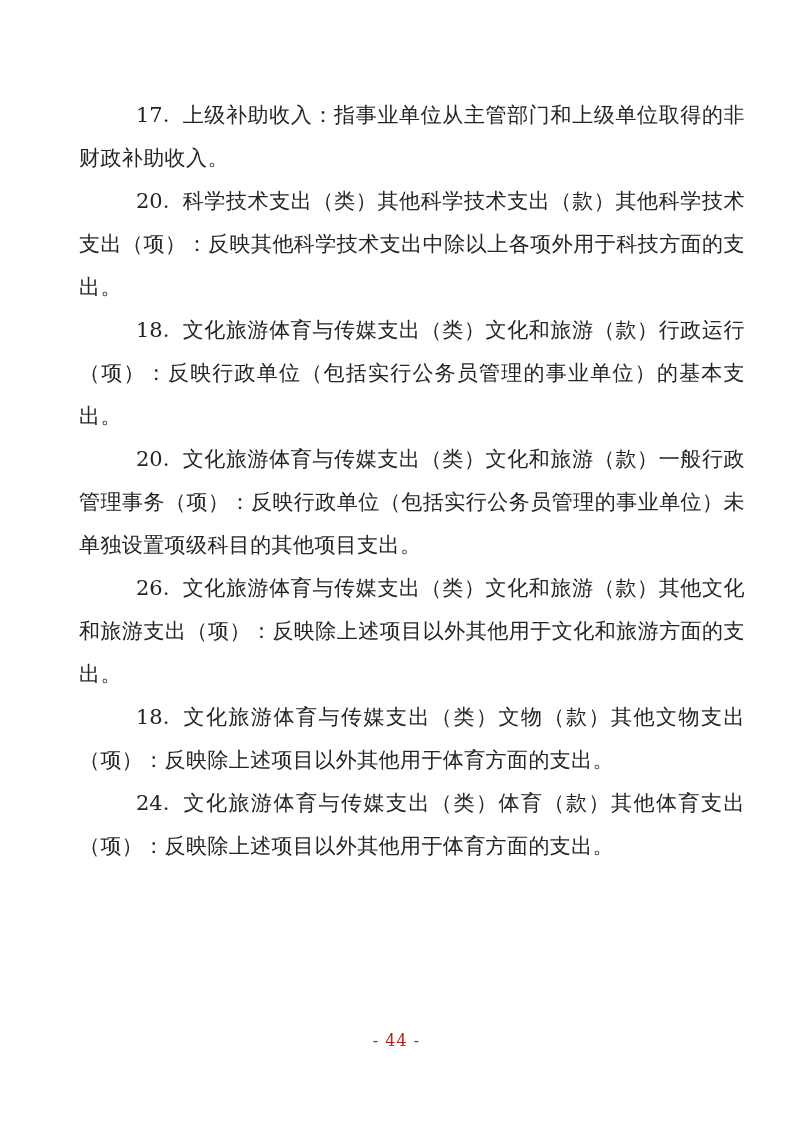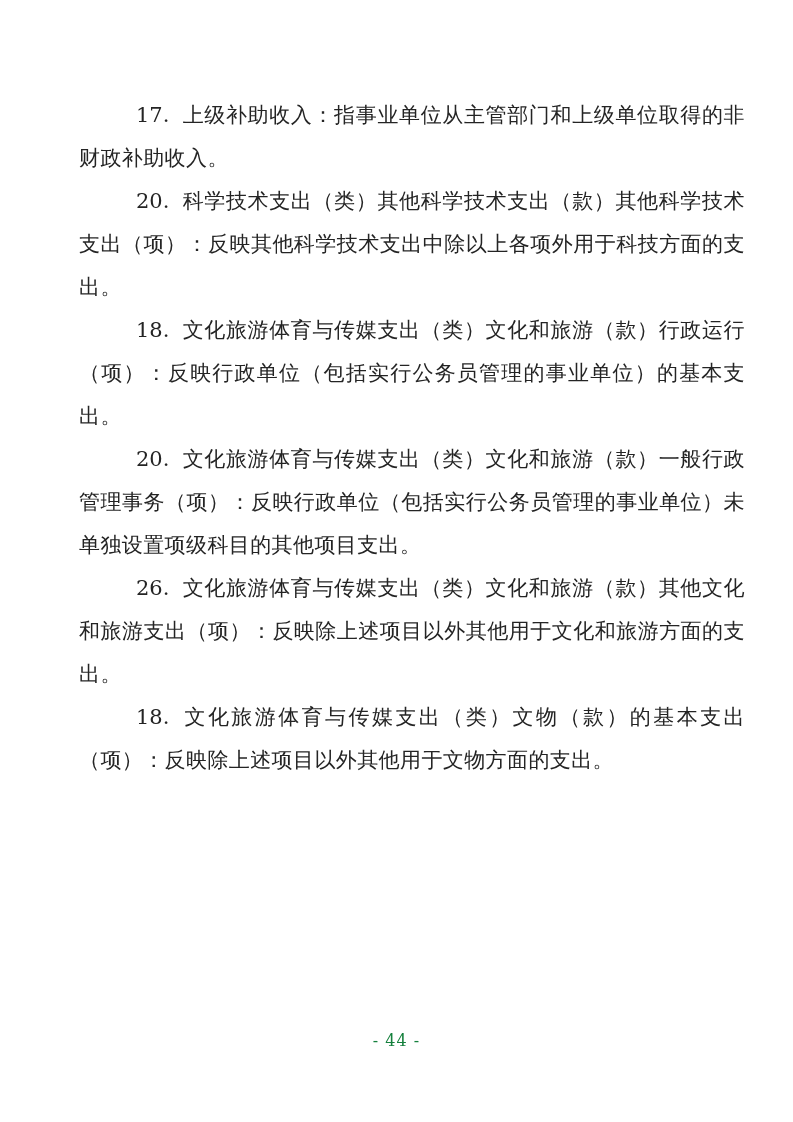--- a/index.html
+++ b/index.html
@@ -35,29 +35,30 @@
     letter-spacing: 0;
   }
   .page-footer {
     position: absolute;
     top: 1031px;
     left: 0;
     width: 793px;
     text-align: center;
     font-size: 16px;
     letter-spacing: 1px;
-    color: #15803d;
+    color: #b91c1c;
     font-family: "DejaVu Serif", "Liberation Serif", serif;
   }
 </style>
 </head>
 <body>
 
 <div class="page-body">
   <p class="para"><span class="num">17.</span><span>上级补助收入：指事业单位从主管部门和上级单位取得的非财政补助收入。</span></p>
   <p class="para"><span class="num">20.</span><span>科学技术支出（类）其他科学技术支出（款）其他科学技术支出（项）：反映其他科学技术支出中除以上各项外用于科技方面的支出。</span></p>
   <p class="para"><span class="num">18.</span><span>文化旅游体育与传媒支出（类）文化和旅游（款）行政运行（项）：反映行政单位（包括实行公务员管理的事业单位）的基本支出。</span></p>
   <p class="para"><span class="num">20.</span><span>文化旅游体育与传媒支出（类）文化和旅游（款）一般行政管理事务（项）：反映行政单位（包括实行公务员管理的事业单位）未单独设置项级科目的其他项目支出。</span></p>
   <p class="para"><span class="num">26.</span><span>文化旅游体育与传媒支出（类）文化和旅游（款）其他文化和旅游支出（项）：反映除上述项目以外其他用于文化和旅游方面的支出。</span></p>
-  <p class="para"><span class="num">18.</span><span>文化旅游体育与传媒支出（类）文物（款）的基本支出（项）：反映除上述项目以外其他用于文物方面的支出。</span></p>
+  <p class="para"><span class="num">18.</span><span>文化旅游体育与传媒支出（类）文物（款）其他文物支出（项）：反映除上述项目以外其他用于体育方面的支出。</span></p>
+  <p class="para"><span class="num">24.</span><span>文化旅游体育与传媒支出（类）体育（款）其他体育支出（项）：反映除上述项目以外其他用于体育方面的支出。</span></p>
 </div>
 
 <div class="page-footer">- 44 -</div>
 
 </body></html>

